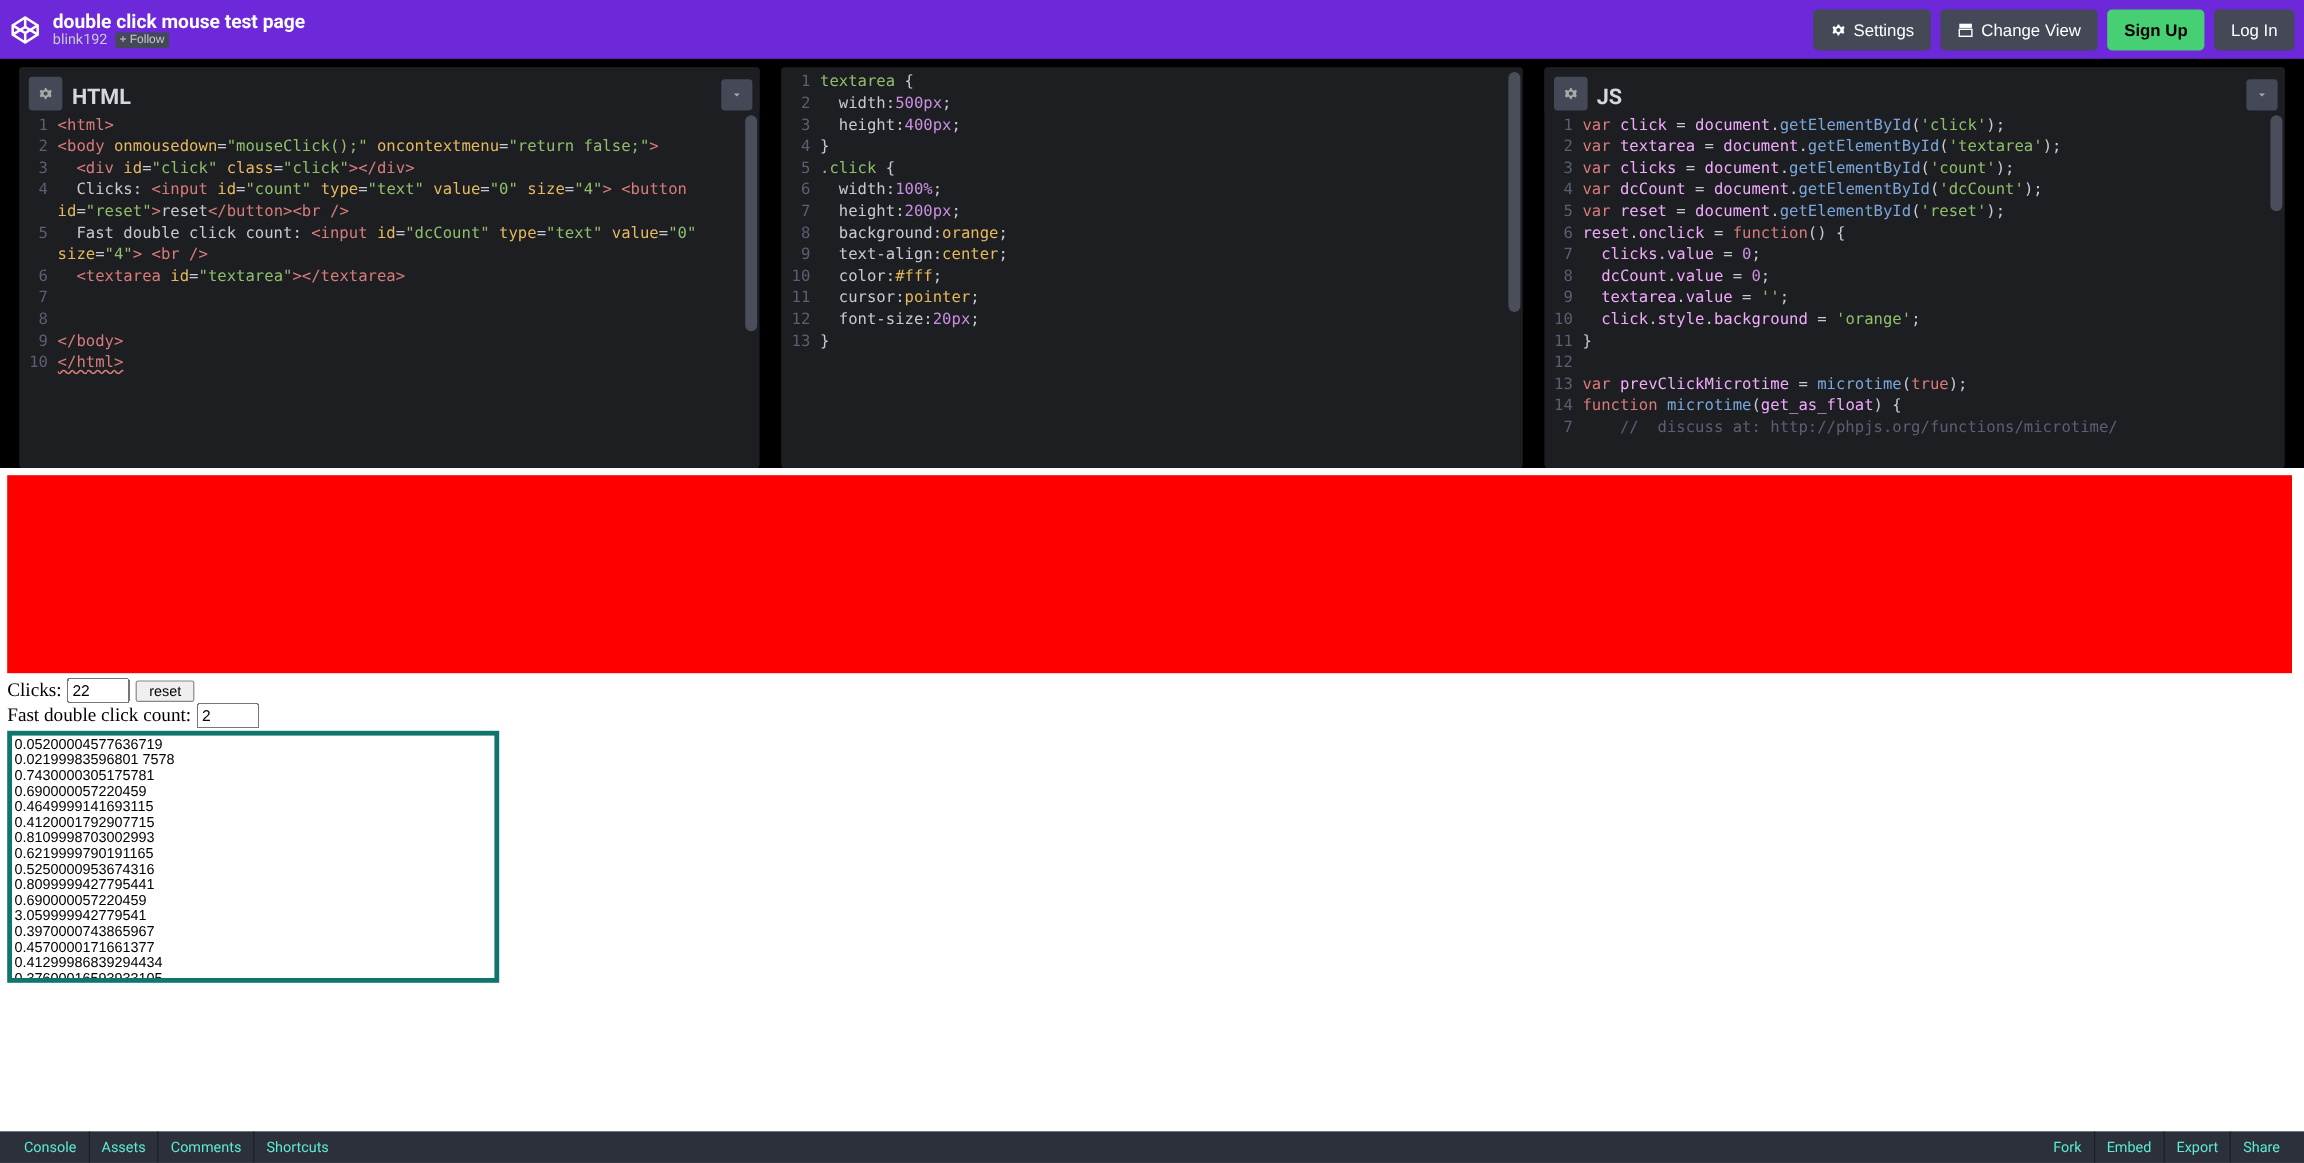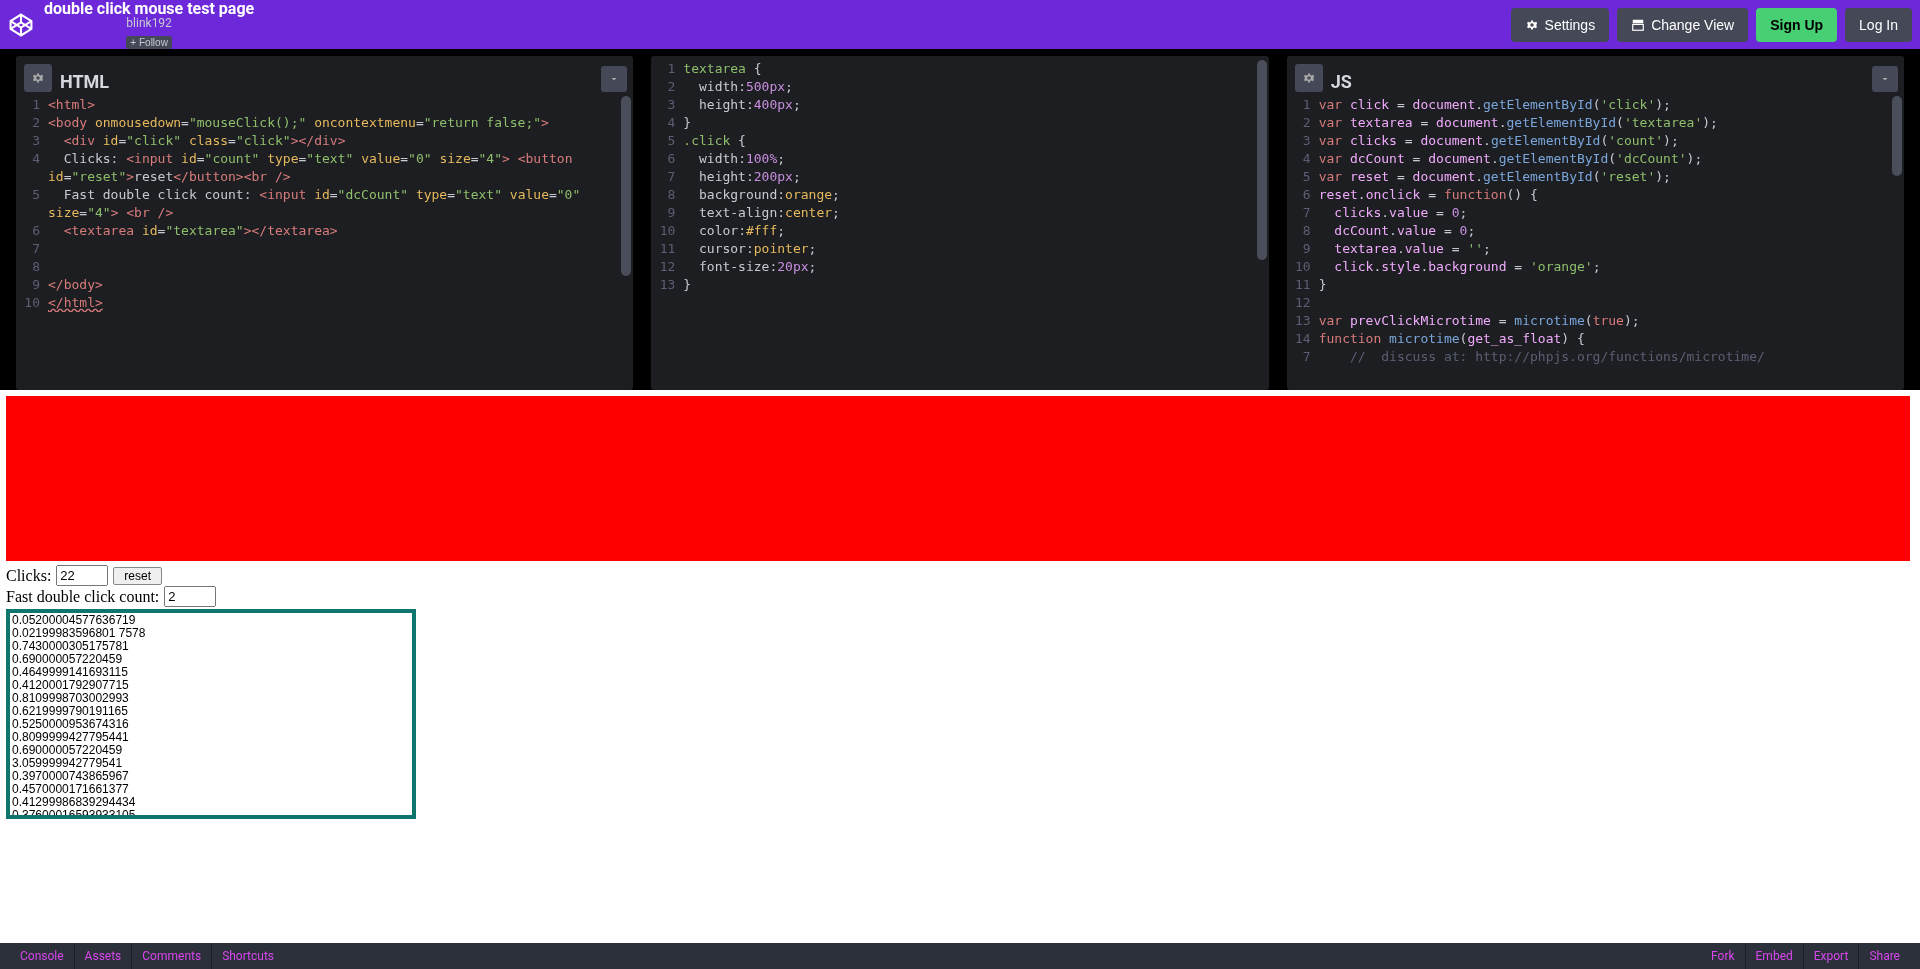--- a/index.html
+++ b/index.html
@@ -21,21 +21,21 @@
   padding: 12px 8px;
   border-bottom: 1px solid #000;
 }
 .logo {
   width: 26px; height: 26px; margin-right: 10px;
   display:flex;align-items:center;justify-content:center;
 }
 .logo svg { width: 26px; height: 26px; }
 .title-block { display:flex; flex-direction:column; line-height:1.1; }
 .title { font-weight:700; font-size:16px; }
-.author-row { display:flex; align-items:center; gap:6px; font-size:12px; color:#c7c9d3;flex-direction:column; }
+.author-row { display:flex; align-items:center; gap:6px; font-size:12px; color:#c7c9d3; }
 .follow-btn {
   background:#444857; color:#c7c9d3; font-size:10px; padding:1px 4px;
   border-radius:2px; border:none; cursor:pointer; display:flex;align-items:center;gap:2px;
 }
 .topbar-spacer { flex:1; }
 .top-btn {
   background:#444857; color:#fff; border:none; border-radius:4px;
   padding:0 14px; height:34px; margin-left:8px; font-size:14px;
   display:flex; align-items:center; gap:6px; cursor:pointer;
 }
@@ -89,21 +89,21 @@
 .preview {
   flex:1; background:#fff; color:#000; overflow:auto; display:flex; flex-direction:column;
   font-family: "Times New Roman", serif; font-size:16px;
 }
 .click-block { background:red; height:165px; margin:6px 10px 4px 6px;}
 .line-row { padding:0 6px; display:flex; align-items:center; gap:5px; font-size:16px;}
 .line-row input[type=text]{ font-family:sans-serif; font-size:13px; padding:1px 2px;}
 .reset-btn{ font-family:sans-serif; font-size:12px; padding:1px 10px; background:#efefef;border:1px solid #888;border-radius:2px;cursor:pointer;}
 .tx{ width:410px; height:210px; margin:2px 6px; font-family:sans-serif; font-size:12px; resize:none; border:4px solid #0f766e; padding:1px 2px; line-height:13px;white-space:pre;overflow:hidden;}
 .footer {
-  height:26px; background:#2c303a; display:flex; align-items:center; padding:0 10px; font-size:12px; color:#d946ef;
+  height:26px; background:#2c303a; display:flex; align-items:center; padding:0 10px; font-size:12px; color:#5eead4;
   gap:16px;
 }
 .footer-item{ padding:0 10px; height:100%; display:flex;align-items:center;cursor:pointer;}
 .footer-item+.footer-item{border-left:1px solid #1d1e22;}
 .footer-spacer{flex:1;}
 </style>
 </head>
 <body>
 
 <div class="topbar">

